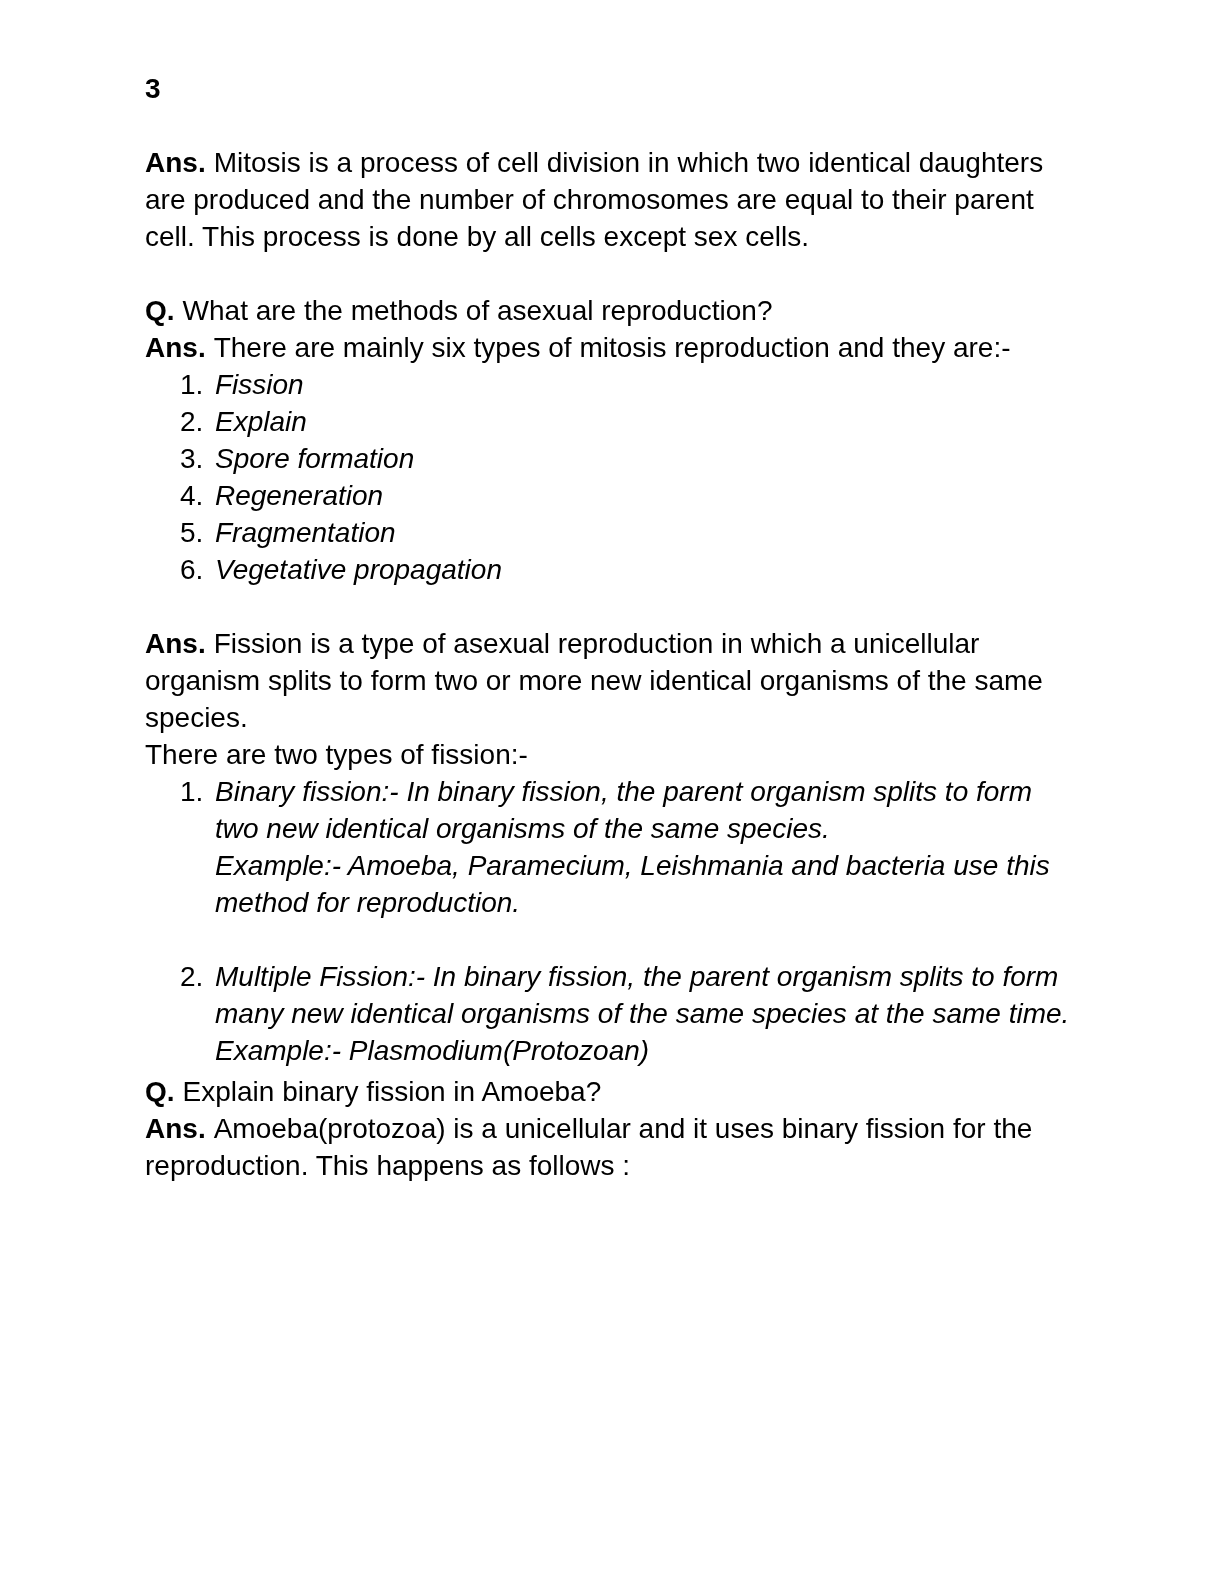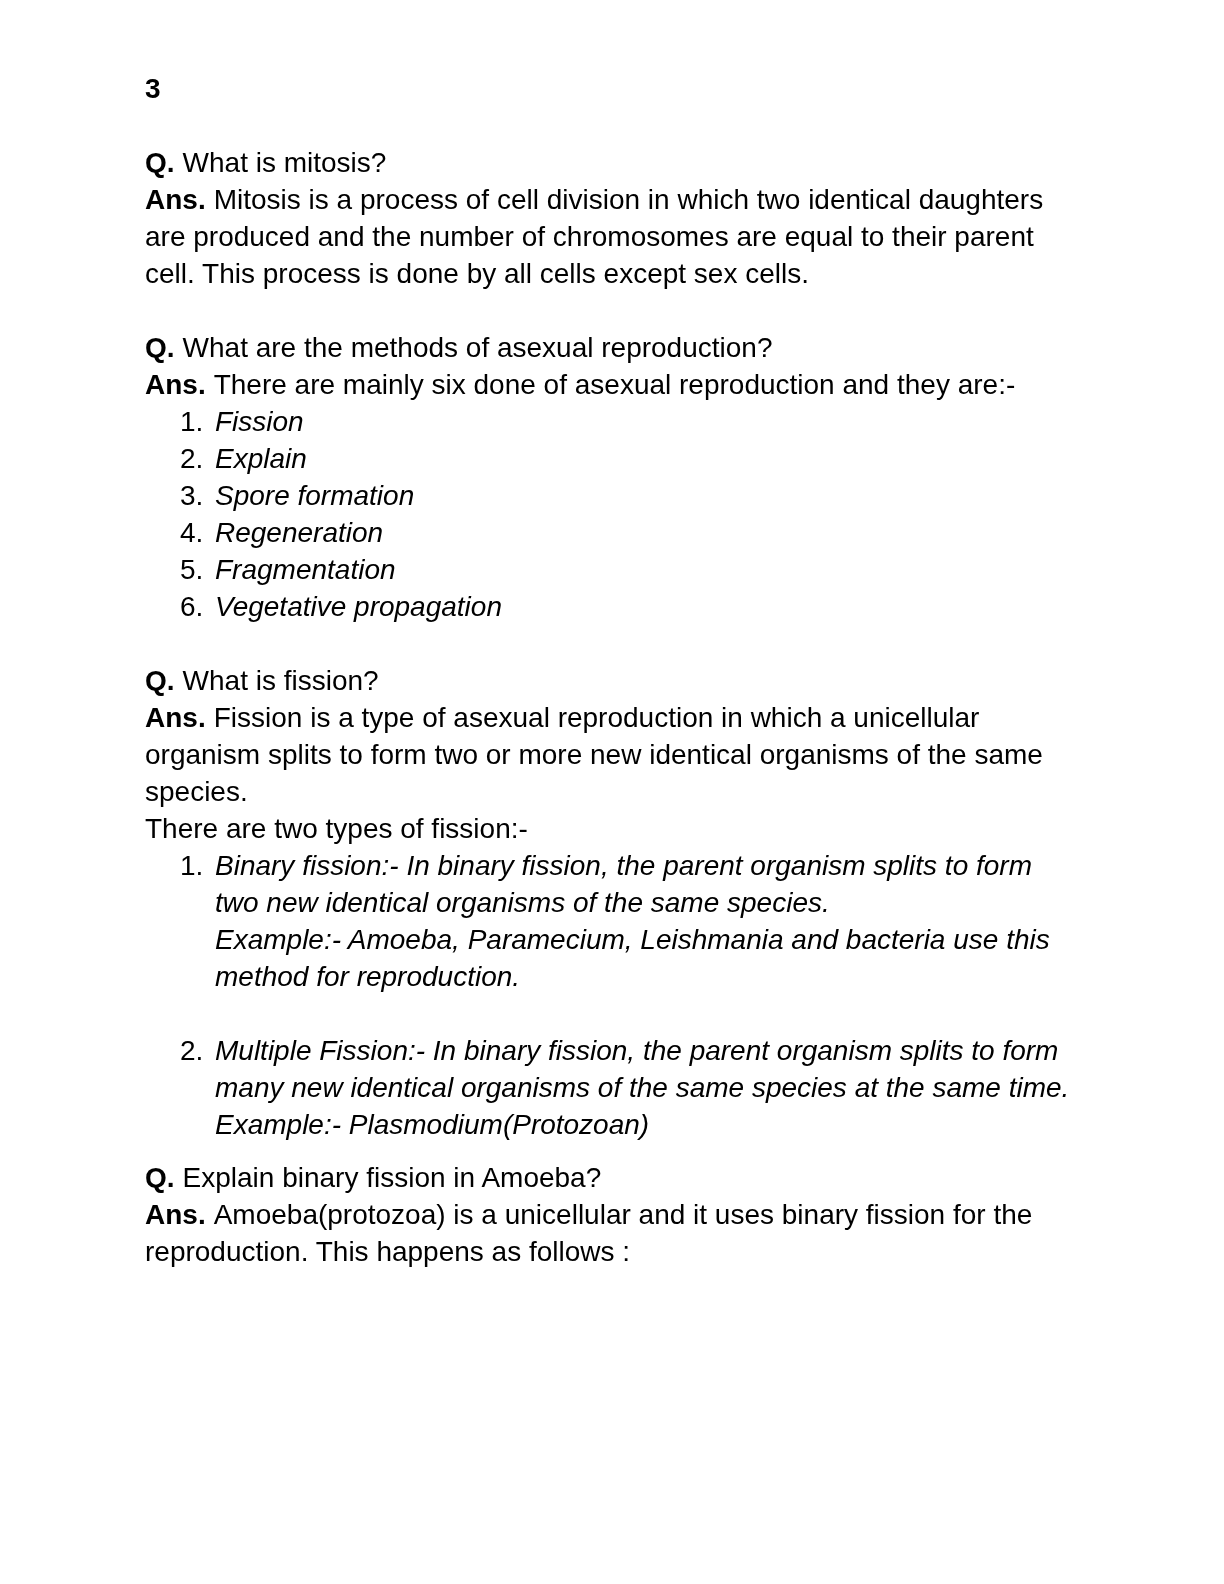--- a/index.html
+++ b/index.html
@@ -17,47 +17,46 @@
     box-sizing: border-box;
     width: 1224px;
     height: 1584px;
     padding: 70px 138px 0 145px;
   }
   p { margin: 0; }
   .b { font-weight: 700; margin-right: 8px; }
   .pre { white-space: pre; }
   .page-number { font-weight: 700; }
   .qa { margin-top: 37px; }
-  .qa.no-gap { margin-top: 16px; }
+  .qa.no-gap { margin-top: 4px; }
   .list { margin-left: 35px; }
   .li { display: flex; align-items: flex-start; }
   .num { flex: none; width: 35px; }
   .litext { flex: none; font-style: italic; }
   .gap-items .li + .li { margin-top: 37px; }
 </style>
 </head>
 <body>
 
 <div class="page">
 
   <div class="page-number">3</div>
 
   <div class="qa">
-    <p><span class="b">Q.</span><span class="pre">What is mitosis?</span></p>
     <p><span class="b">Ans.</span><span class="pre">Mitosis is a process of cell division in which two identical daughters
 are produced and the number of chromosomes are equal to their parent
 cell. This process is done by all cells except sex cells.</span></p>
   </div>
 
   <div class="qa">
   </div>
 
   <div class="qa">
     <p><span class="b">Q.</span><span class="pre">What are the methods of asexual reproduction?</span></p>
-    <p><span class="b">Ans.</span><span class="pre">There are mainly six done of asexual reproduction and they are:-</span></p>
+    <p><span class="b">Ans.</span><span class="pre">There are mainly six types of mitosis reproduction and they are:-</span></p>
     <div class="list">
       <div class="li">
           <span class="num">1.</span>
           <span class="litext pre">Fission</span>
         </div>
       <div class="li">
           <span class="num">2.</span>
           <span class="litext pre">Explain</span>
         </div>
       <div class="li">
@@ -73,21 +72,20 @@
           <span class="litext pre">Fragmentation</span>
         </div>
       <div class="li">
           <span class="num">6.</span>
           <span class="litext pre">Vegetative propagation</span>
         </div>
     </div>
   </div>
 
   <div class="qa">
-    <p><span class="b">Q.</span><span class="pre">What is fission?</span></p>
     <p><span class="b">Ans.</span><span class="pre">Fission is a type of asexual reproduction in which a unicellular
 organism splits to form two or more new identical organisms of the same
 species.
 There are two types of fission:-</span></p>
     <div class="list gap-items">
       <div class="li">
           <span class="num">1.</span>
           <span class="litext pre">Binary fission:- In binary fission, the parent organism splits to form
 two new identical organisms of the same species.
 Example:- Amoeba, Paramecium, Leishmania and bacteria use this

